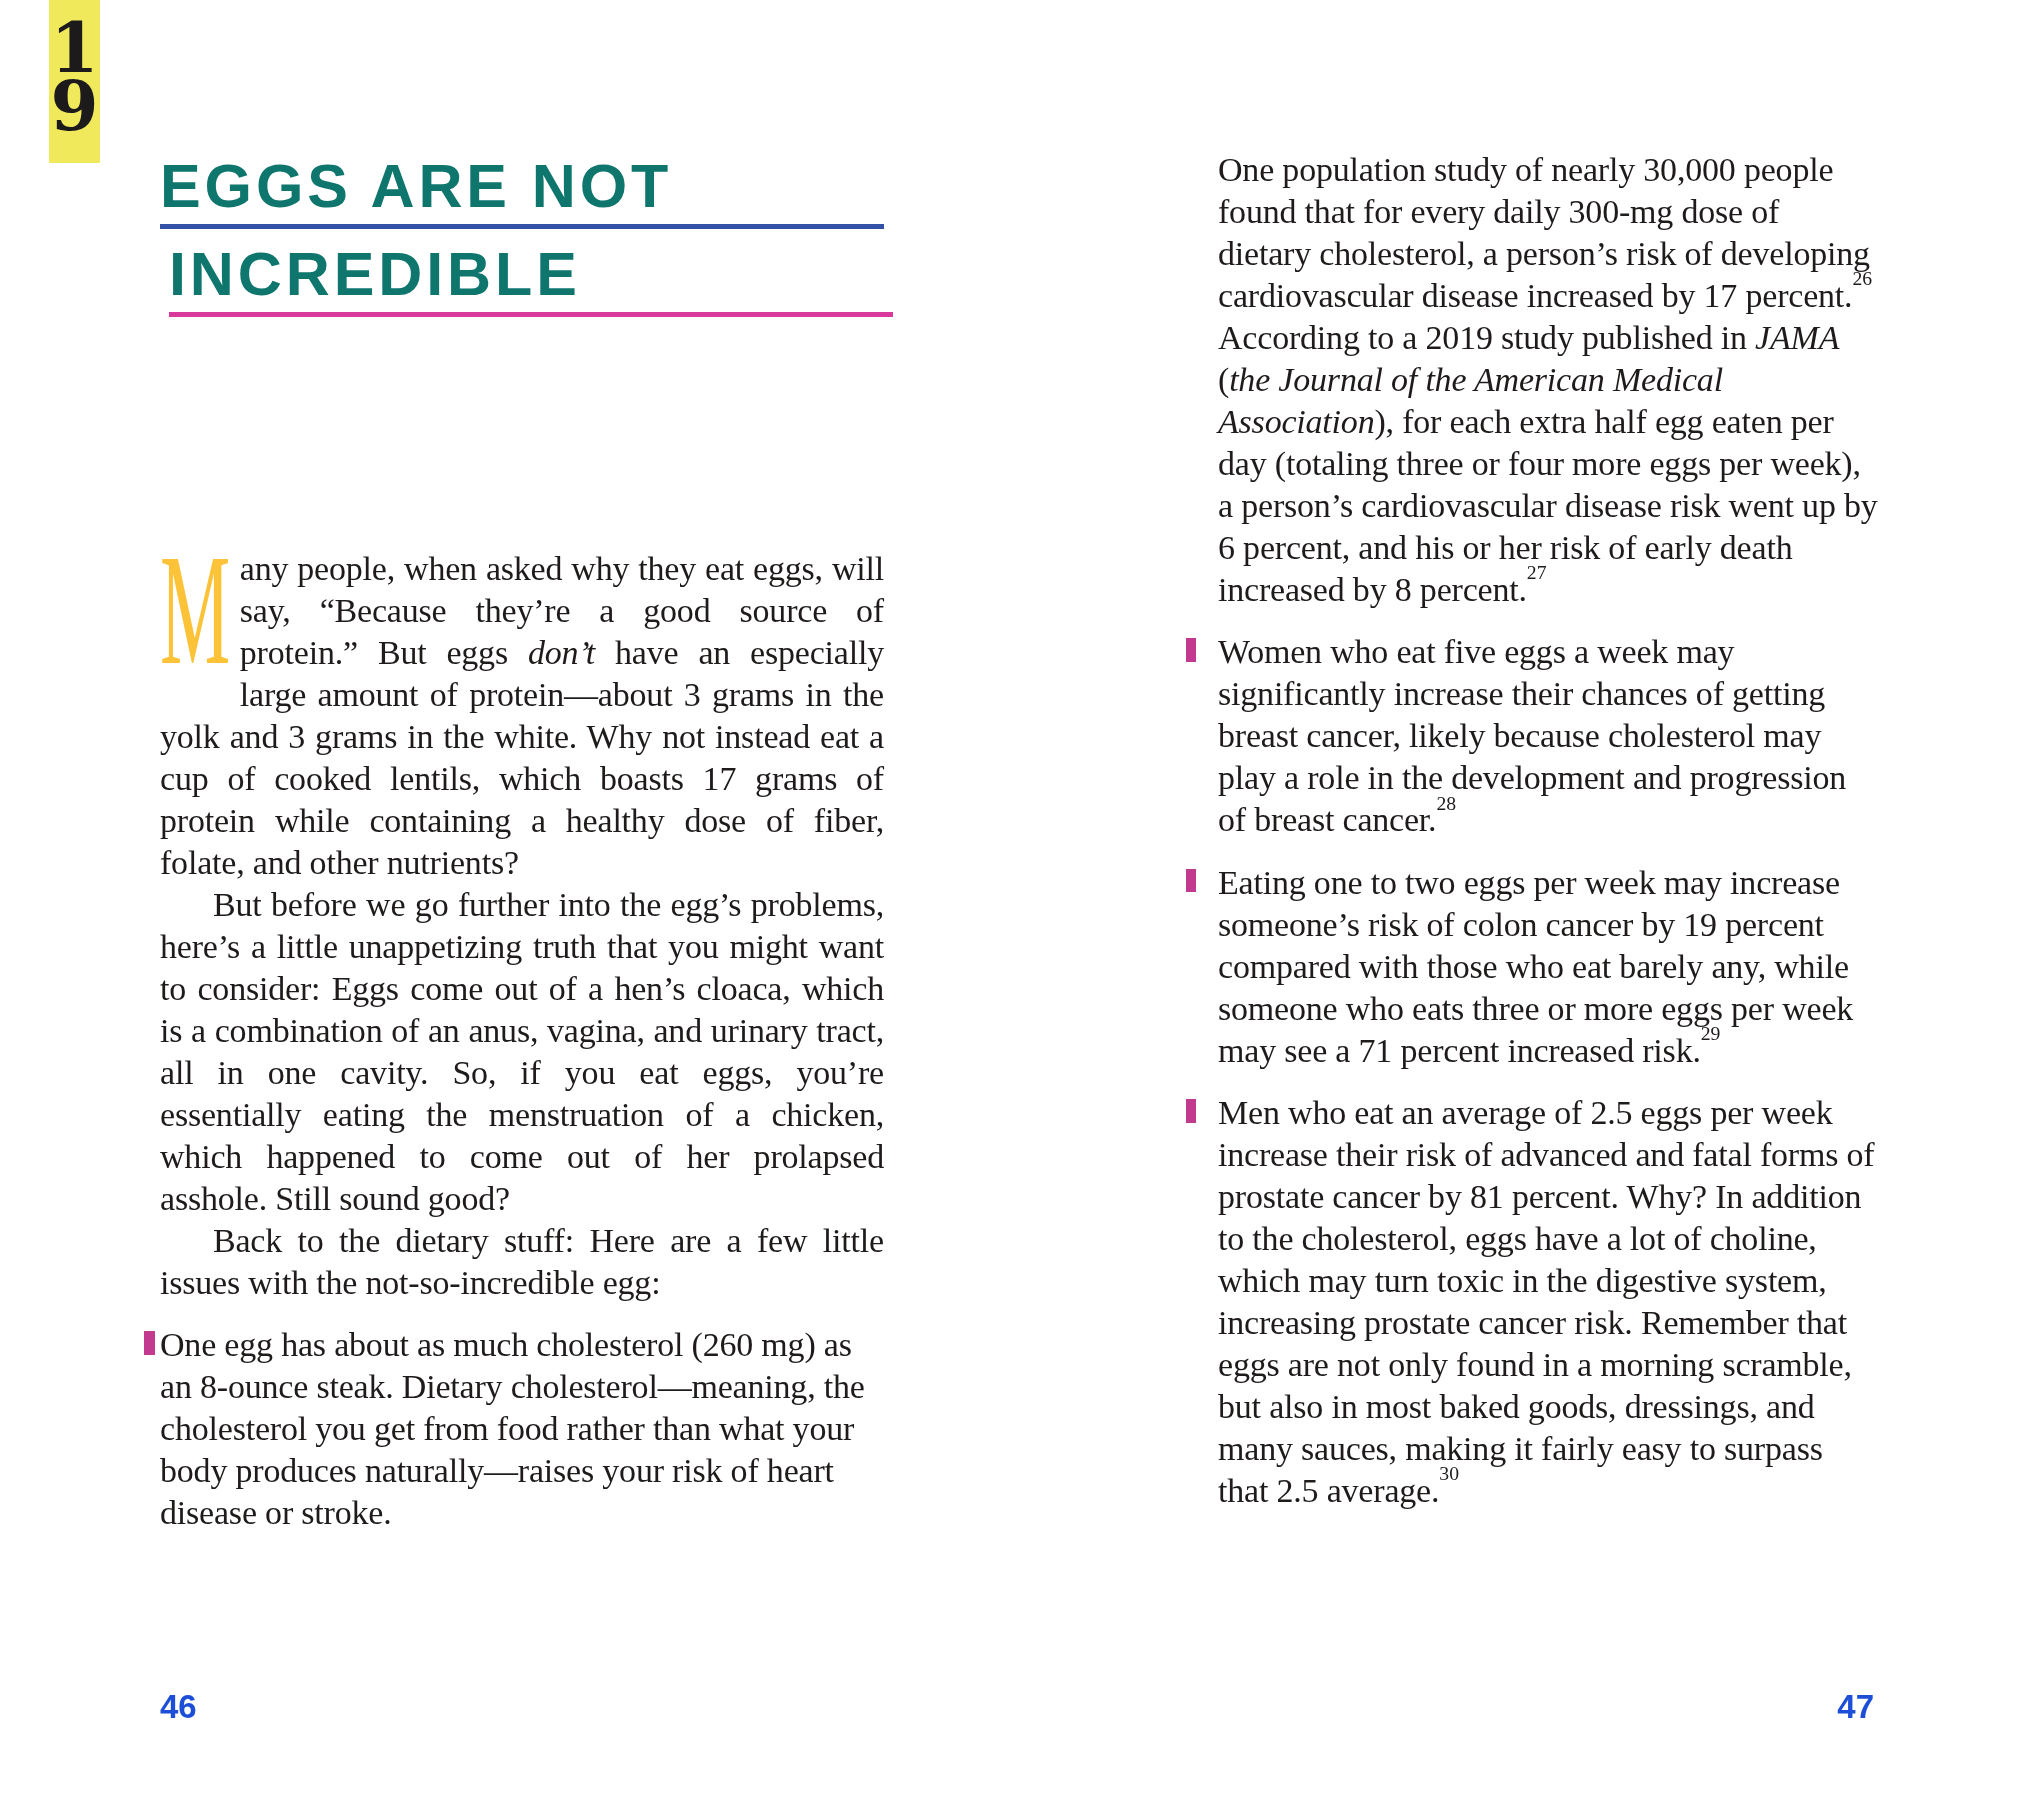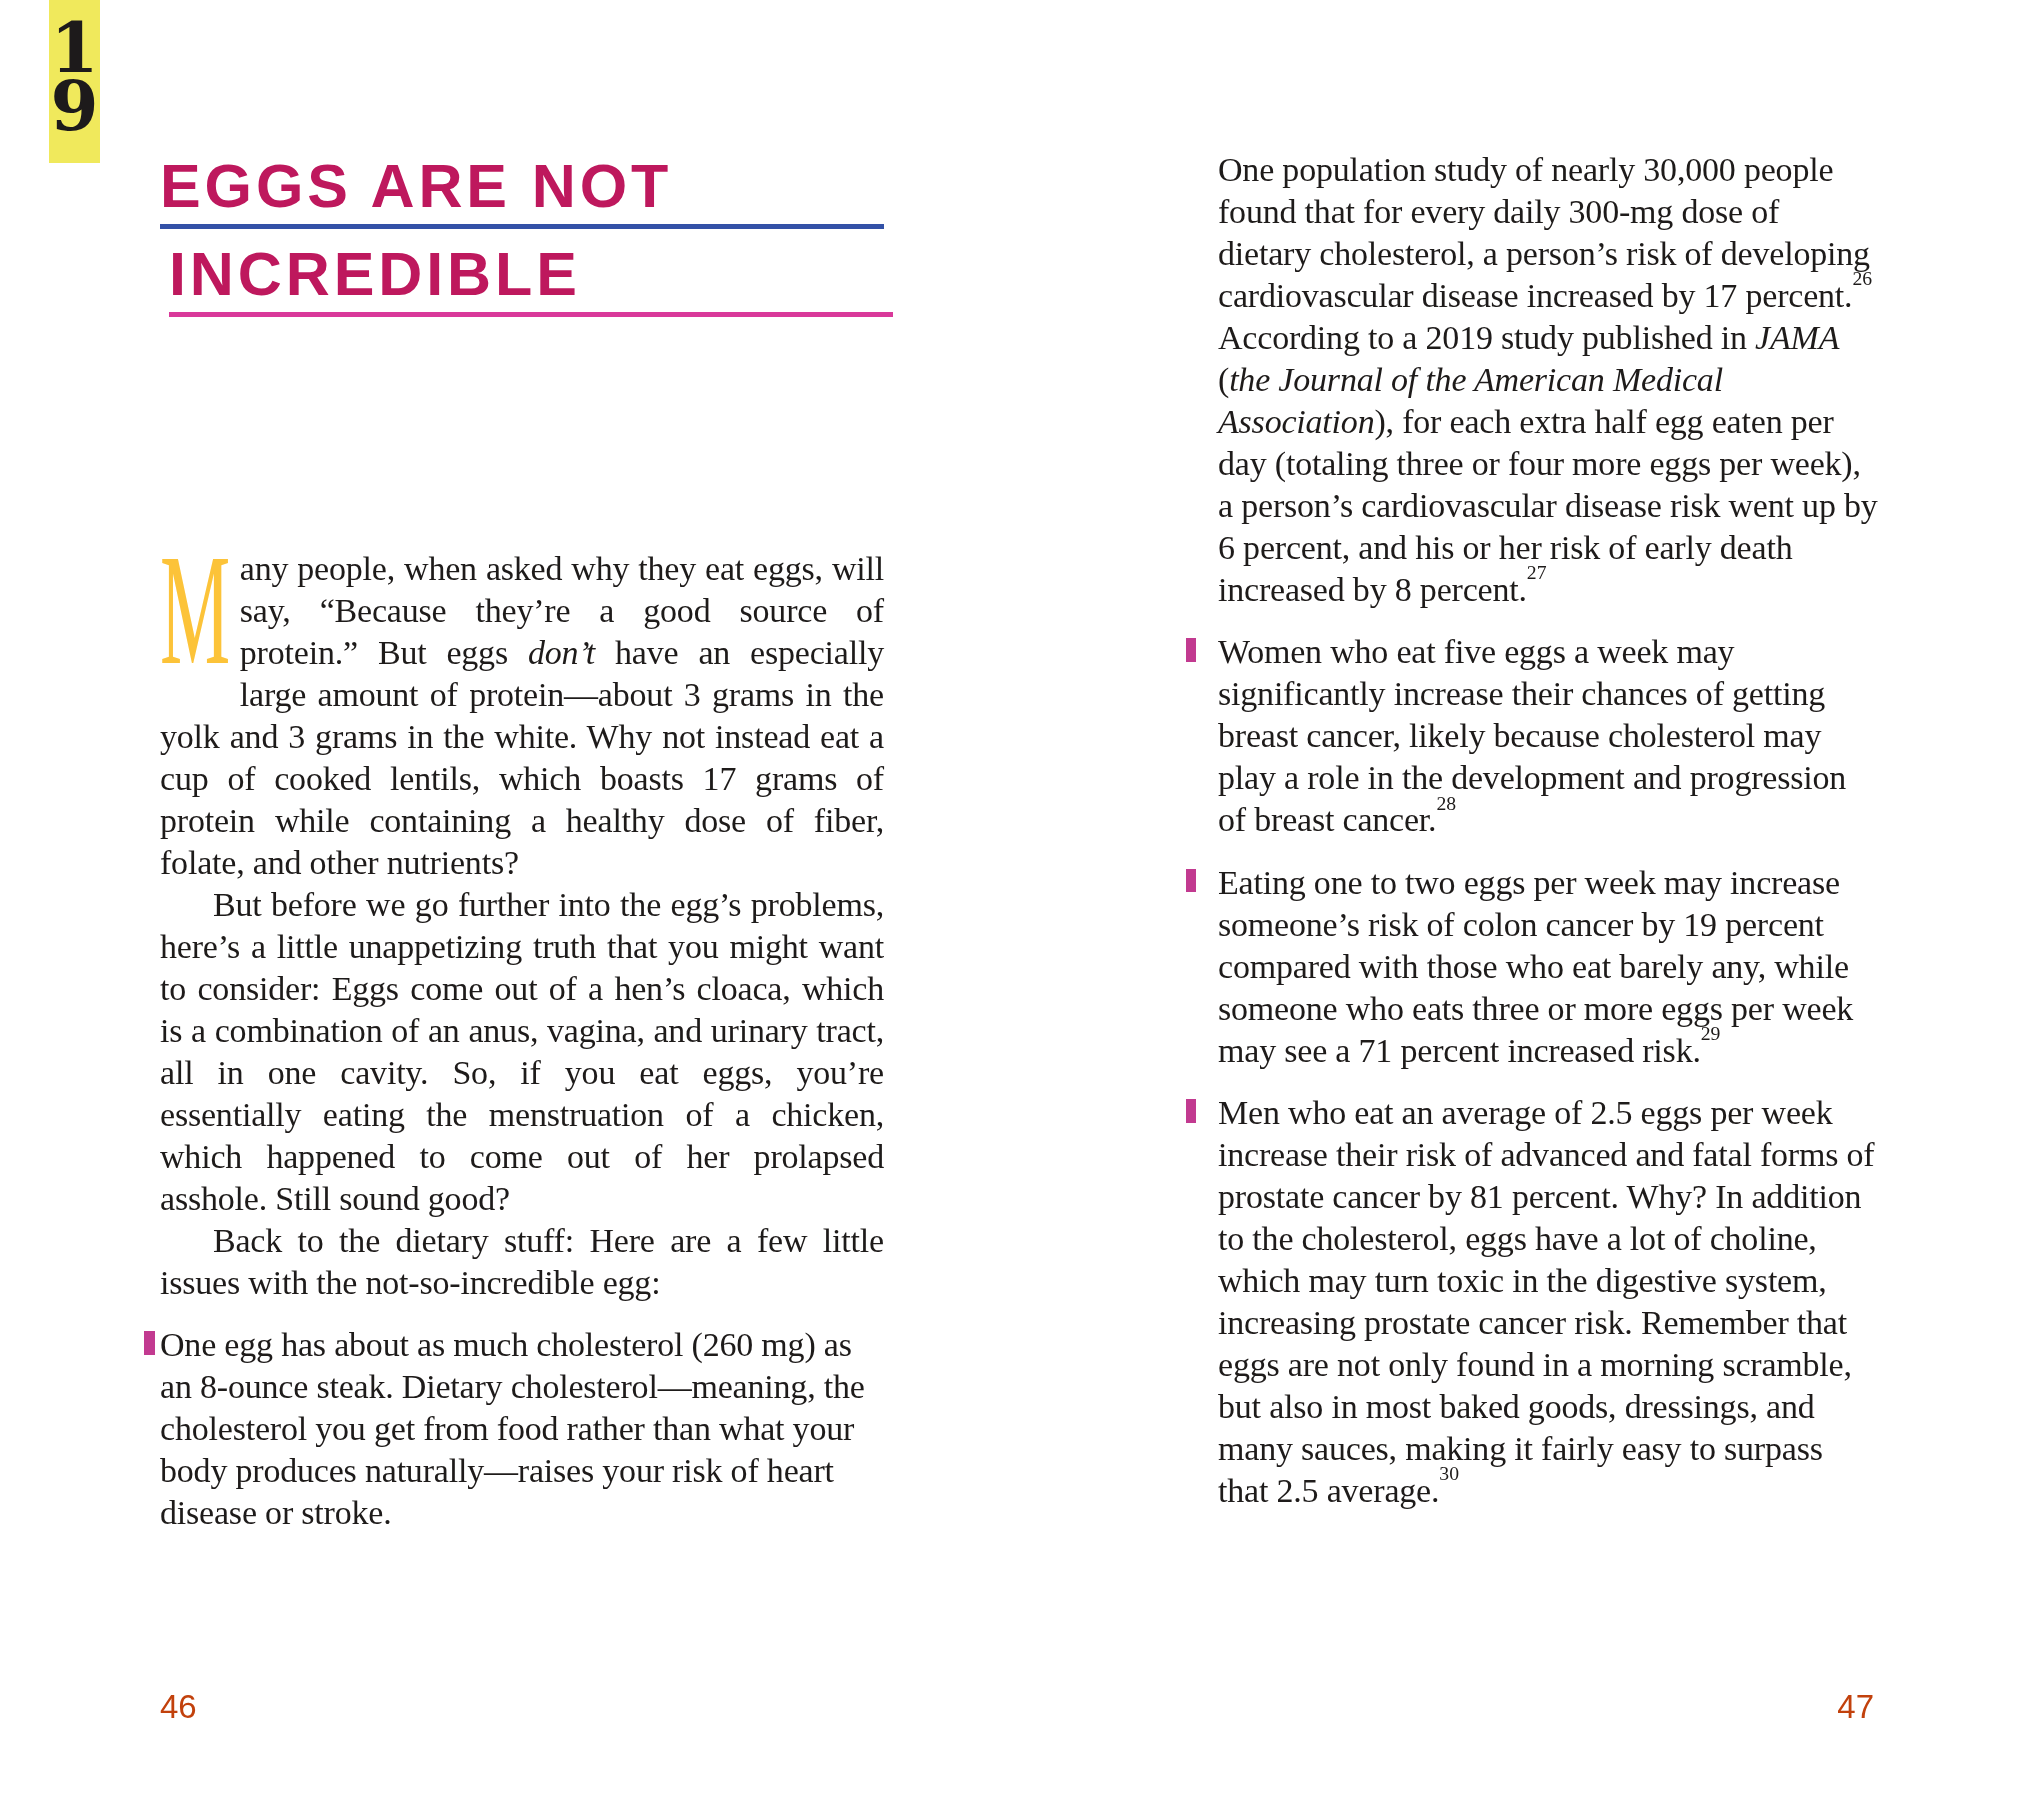--- a/index.html
+++ b/index.html
@@ -48,21 +48,21 @@
     position: absolute;
     left: 160px;
     width: 724px;
     margin: 0;
     font-family: "Liberation Sans", sans-serif;
     font-weight: 700;
     font-size: 61px;
     letter-spacing: 3.9px;
     line-height: 75px;
     height: 75px;
-    color: #be185d;
+    color: #0f766e;
     border-bottom: 5.5px solid #000;
   }
   .title-line.row1 { top: 149px; }
   .title-line.row2 { top: 237px; }
   .title-line.row3 { top: 325px; }
 
   
   .body {
     position: absolute;
     font-family: "Liberation Serif", serif;
@@ -110,23 +110,23 @@
     line-height: 0;
     position: relative;
     top: -0.48em;
     letter-spacing: 0;
   }
 
   .pagenum {
     position: absolute;
     top: 1688px;
     font-family: "Liberation Sans", sans-serif;
-    font-weight: 400;
+    font-weight: 700;
     font-size: 33px;
-    color: #c2410c;
+    color: #1d4ed8;
   }
   .pagenum.num-left  { left: 160px; }
   .pagenum.num-right { right: 162px; }
 </style>
 </head>
 <body>
 
 <div class="spread">
 
   <section class="page left">

